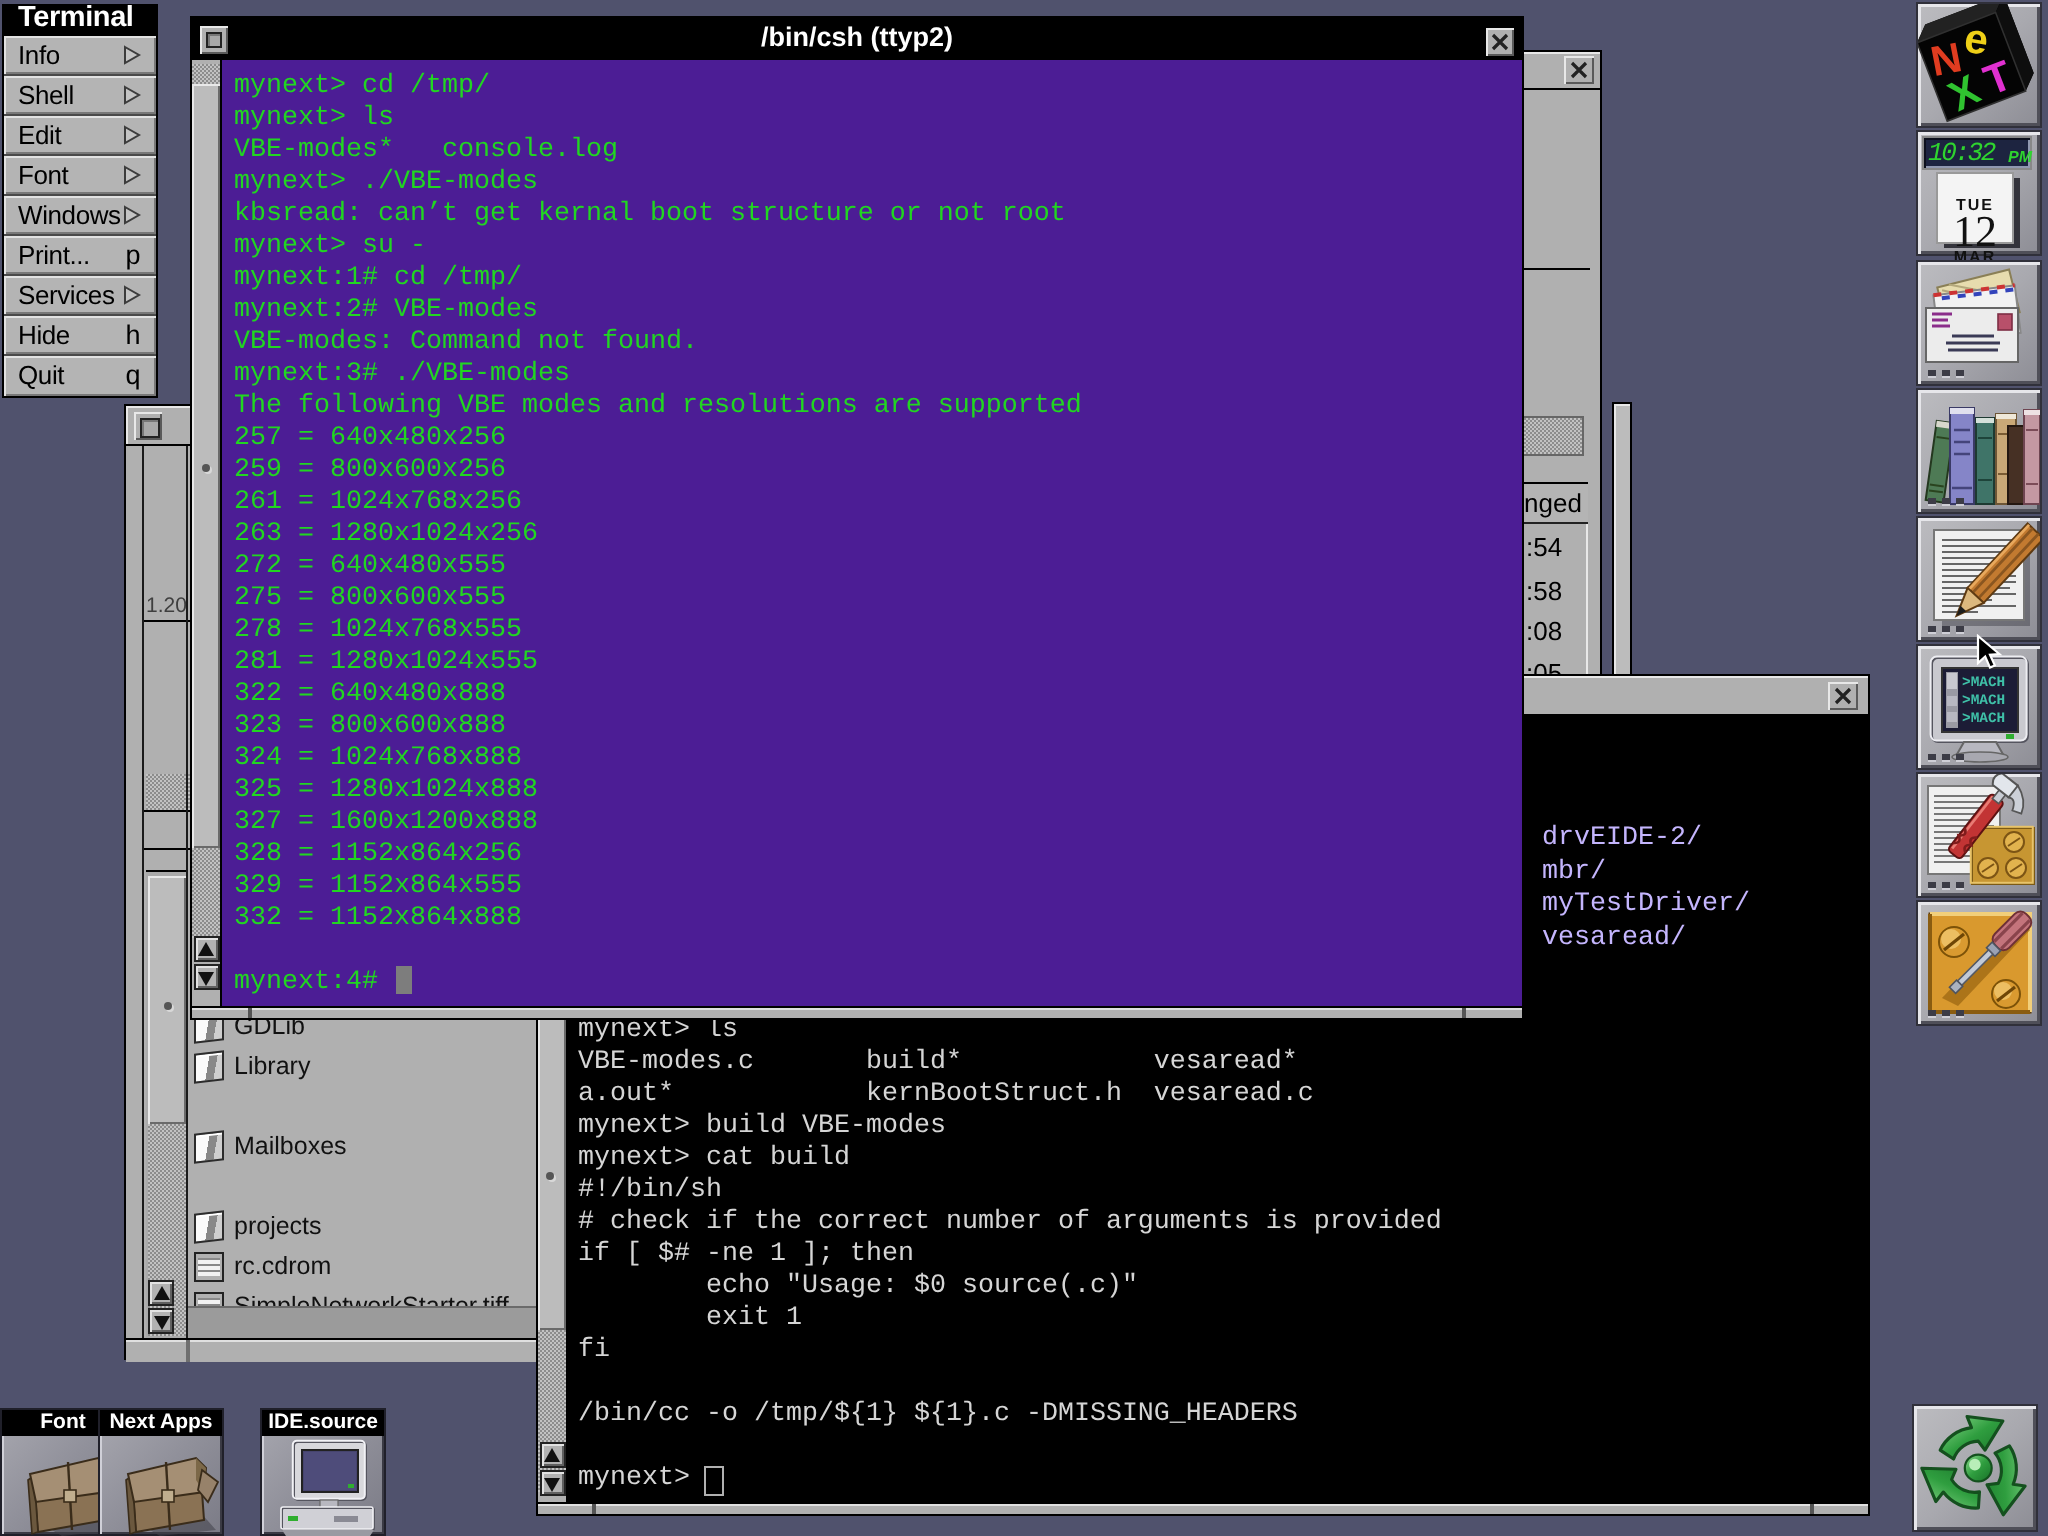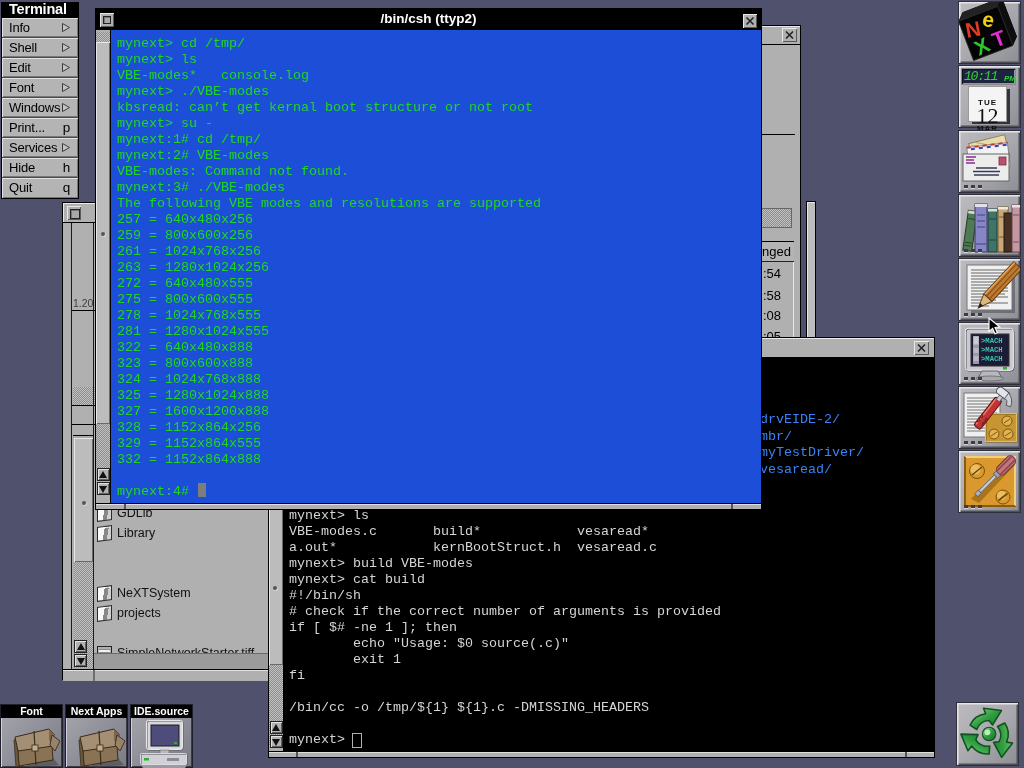--- a/index.html
+++ b/index.html
@@ -79,27 +79,31 @@
 
   <div id="rows" class="abs" style="left:31px;top:20px;width:178px;height:430px;overflow:hidden;">
     <div class="abs row" style="top:281px;">
         <span class="fico"></span>
         <span class="rtxt">GDLib</span>
       </div>
     <div class="abs row" style="top:301px;">
         <span class="fico"></span>
         <span class="rtxt">Library</span>
       </div>
-    <div class="abs row" style="top:361px;">
+    <div class="abs row" style="top:341px;">
         <span class="fico"></span>
-        <span class="rtxt">NeXTSystem</span>
+        <span class="rtxt">Mailboxes</span>
       </div>
     <div class="abs row" style="top:381px;">
         <span class="fico"></span>
         <span class="rtxt">projects</span>
+      </div>
+    <div class="abs row" style="top:401px;">
+        <span class="dico"></span>
+        <span class="rtxt">rc.cdrom</span>
       </div>
     <div class="abs row" style="top:421px;">
         <span class="dico"></span>
         <span class="rtxt">SimpleNetworkStarter.tiff</span>
       </div>
   </div>
 
   <div class="abs" style="left:31px;top:450px;width:179px;height:16px;background:#9b9b9b;border-top:1px solid #6a6a6a;box-sizing:border-box;"></div>
 
   <div class="abs" style="left:0;top:466px;width:210px;height:12px;background:#b0b0b0;border-top:1px solid #000;
@@ -134,21 +138,21 @@
 <div class="abs" style="left:806px;top:201px;width:10px;height:148px;background:#bcbcbc;border:1px solid #000;box-sizing:border-box;box-shadow:inset 1px 1px 0 #e8e8e8;"></div>
 
 <div class="win" id="winD" style="left:758px;top:337px;width:177px;height:168px;background:#000;">
   <div class="abs" style="left:0;top:0;width:100%;height:20px;background:#b0b0b0;
        box-shadow:inset 0 1px 0 #e8e8e8;border-bottom:1px solid #000;box-sizing:border-box;"></div>
   <div class="tbtn" style="left:155px;top:3px;width:15px;height:14px;">
      <svg width="15" height="14">
         <path d="M4 3.5 L11 10.5 M11 3.5 L4 10.5" stroke="#222" stroke-width="1.6"></path>
       </svg>
   </div>
-  <pre class="abs" style="left:1px;top:74px;color:#3b82f6;line-height:16.6px;">drvEIDE-2/
+  <pre class="abs" style="left:12px;top:74px;color:#c4b5fd;line-height:16.6px;">drvEIDE-2/
 mbr/
 myTestDriver/
 vesaread/</pre>
 </div>
 
 <div class="win" id="winC" style="left:268px;top:500px;width:667px;height:258px;background:#000;">
 
   <div class="abs" style="left:0;top:0;width:15px;height:251px;background:#b0b0b0;border-right:1px solid #000;box-sizing:border-box;"></div>
   <div class="abs dither" style="left:0;top:0;width:14px;height:245px;"></div>
   <div class="abs" style="left:0;top:0;width:14px;height:164px;background:#bcbcbc;
@@ -178,21 +182,21 @@
   <div class="abs" style="left:20px;top:231px;color:#d5d5d5;font-family:'Liberation Mono',monospace;font-size:13.33px;line-height:16px;">mynext&gt;</div>
 
   <div class="abs" style="left:83px;top:232px;width:8px;height:13px;border:1px solid #b0b0b0;"></div>
 
   <div class="abs" style="left:0;top:250px;width:665px;height:6px;background:#b0b0b0;border-top:1px solid #000;
        box-shadow:inset 0 1px 0 #e0e0e0;box-sizing:border-box;"></div>
   <div class="abs" style="left:27px;top:251px;width:2px;height:5px;background:#555;"></div>
   <div class="abs" style="left:636px;top:251px;width:2px;height:5px;background:#555;"></div>
 </div>
 
-<div class="win" id="winM" style="left:95px;top:8px;width:667px;height:502px;background:#1d4ed8;">
+<div class="win" id="winM" style="left:95px;top:8px;width:667px;height:502px;background:#4c1d95;">
 
   <div class="abs" style="left:0;top:0;width:665px;height:21px;background:#000;color:#fff;
        font-weight:bold;font-size:13.5px;text-align:center;line-height:19px;">/bin/csh (ttyp2)</div>
   <div class="tbtn" style="left:4px;top:4px;">
      <div style="position:absolute;left:3px;top:3px;width:8px;height:8px;border:1px solid #222;background:#a8a8a8;box-shadow:inset 1px 1px 0 #777;box-sizing:border-box;"></div>
   </div>
   <div class="tbtn" style="left:647px;top:5px;">
      <svg width="14" height="14">
         <path d="M3.5 3.5 L10.5 10.5 M10.5 3.5 L3.5 10.5" stroke="#222" stroke-width="1.6"></path>
       </svg>
@@ -286,21 +290,21 @@
         <text x="0" y="-6" font-size="21" font-weight="bold" fill="#efd018" font-family="Liberation Sans" transform="rotate(30 6 -12)">e</text>
         <text x="-16" y="17" font-size="21" font-weight="bold" fill="#30c330" font-family="Liberation Sans" transform="rotate(-6 -9 11)">X</text>
         <text x="3" y="16" font-size="21" font-weight="bold" fill="#e030d0" font-family="Liberation Sans">T</text>
       </g>
     </svg>
   </div>
 
   <div class="dtile" style="top:65px;">
     <div class="abs" style="left:2px;top:2px;width:55px;height:17px;background:#1d2440;
          box-shadow:inset 1px 1px 0 #0d101d, inset -1px -1px 0 #9098b0;border:1px solid #888;box-sizing:border-box;"></div>
-    <div class="abs" style="left:5px;top:3px;color:#2fd42f;font-size:13px;font-style:italic;font-family:'Liberation Mono',monospace;letter-spacing:-1.2px;">10:11</div>
+    <div class="abs" style="left:5px;top:3px;color:#2fd42f;font-size:13px;font-style:italic;font-family:'Liberation Mono',monospace;letter-spacing:-1.2px;">10:32</div>
     <div class="abs" style="left:45px;top:8px;color:#2fd42f;font-size:8px;font-weight:bold;font-style:italic;">PM</div>
     <div class="abs" style="left:13px;top:23px;width:38px;height:35px;background:#33333b;"></div>
     <div class="abs" style="left:9px;top:20px;width:39px;height:36px;background:#f4f4f4;border:1px solid #999;box-sizing:border-box;">
       <div style="font-size:8px;font-weight:bold;text-align:center;color:#111;margin-top:11px;letter-spacing:1px;">TUE</div>
       <div style="font-size:22px;text-align:center;color:#111;line-height:17px;font-family:'Liberation Serif',serif;">12</div>
       <div style="font-size:8px;font-weight:bold;text-align:center;color:#111;letter-spacing:1px;">MAR</div>
     </div>
   </div>
 
   <div class="dtile" style="top:130px;">
@@ -486,21 +490,21 @@
       <path d="M16 42 L46 36 L54 45 L26 48 Z" fill="#3f3f49" opacity="0.55"></path>
       <path d="M12 18 L46 12 L48 40 L14 46 Z" fill="#8a7254" stroke="#3a2c1a" stroke-width="1"></path>
       <path d="M9 20 L12 18 L14 46 L11 47 Z" fill="#6b583e" stroke="#3a2c1a" stroke-width="0.8"></path>
       <path d="M10 17 L44 9 L49 14 L48 26 L13 31 Z" fill="#a58f74" stroke="#3a2c1a" stroke-width="1"></path>
       <path d="M44 9 L49 14 L48 26 L44 20 Z" fill="#7c6848"></path>
       <path d="M47 15 L55 21 L50 31 L45 25 Z" fill="#97826a" stroke="#3a2c1a" stroke-width="0.9"></path>
       <path d="M29 11 L31 45" stroke="#3a2c1a" stroke-width="1.2" fill="none"></path>
       <rect x="27" y="25" width="6" height="6" fill="#c0ae8e" stroke="#3a2c1a" stroke-width="0.8"></rect>
     </svg>
   </div>
-<div class="btile" style="left:65px;">
+<div class="btile" style="left:49px;">
     <div class="blabel">Next Apps</div>
     <svg class="abs" style="left:4px;top:15px;" width="56" height="48" viewBox="0 0 56 48">
       <path d="M16 42 L46 36 L54 45 L26 48 Z" fill="#3f3f49" opacity="0.55"></path>
       <path d="M12 18 L46 12 L48 40 L14 46 Z" fill="#8a7254" stroke="#3a2c1a" stroke-width="1"></path>
       <path d="M9 20 L12 18 L14 46 L11 47 Z" fill="#6b583e" stroke="#3a2c1a" stroke-width="0.8"></path>
       <path d="M10 17 L44 9 L49 14 L48 26 L13 31 Z" fill="#a58f74" stroke="#3a2c1a" stroke-width="1"></path>
       <path d="M44 9 L49 14 L48 26 L44 20 Z" fill="#7c6848"></path>
       <path d="M47 15 L55 21 L50 31 L45 25 Z" fill="#97826a" stroke="#3a2c1a" stroke-width="0.9"></path>
       <path d="M29 11 L31 45" stroke="#3a2c1a" stroke-width="1.2" fill="none"></path>
       <rect x="27" y="25" width="6" height="6" fill="#c0ae8e" stroke="#3a2c1a" stroke-width="0.8"></rect>

